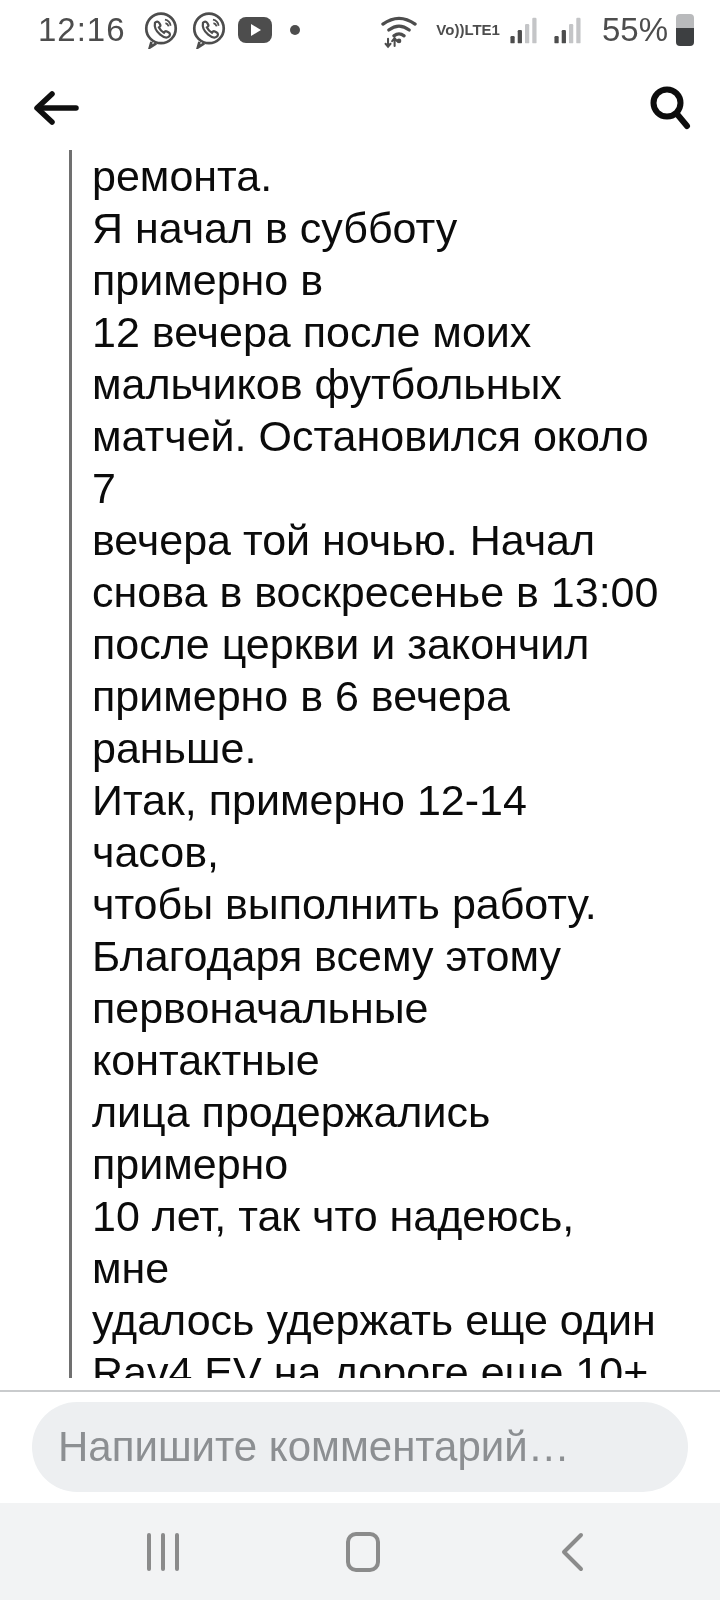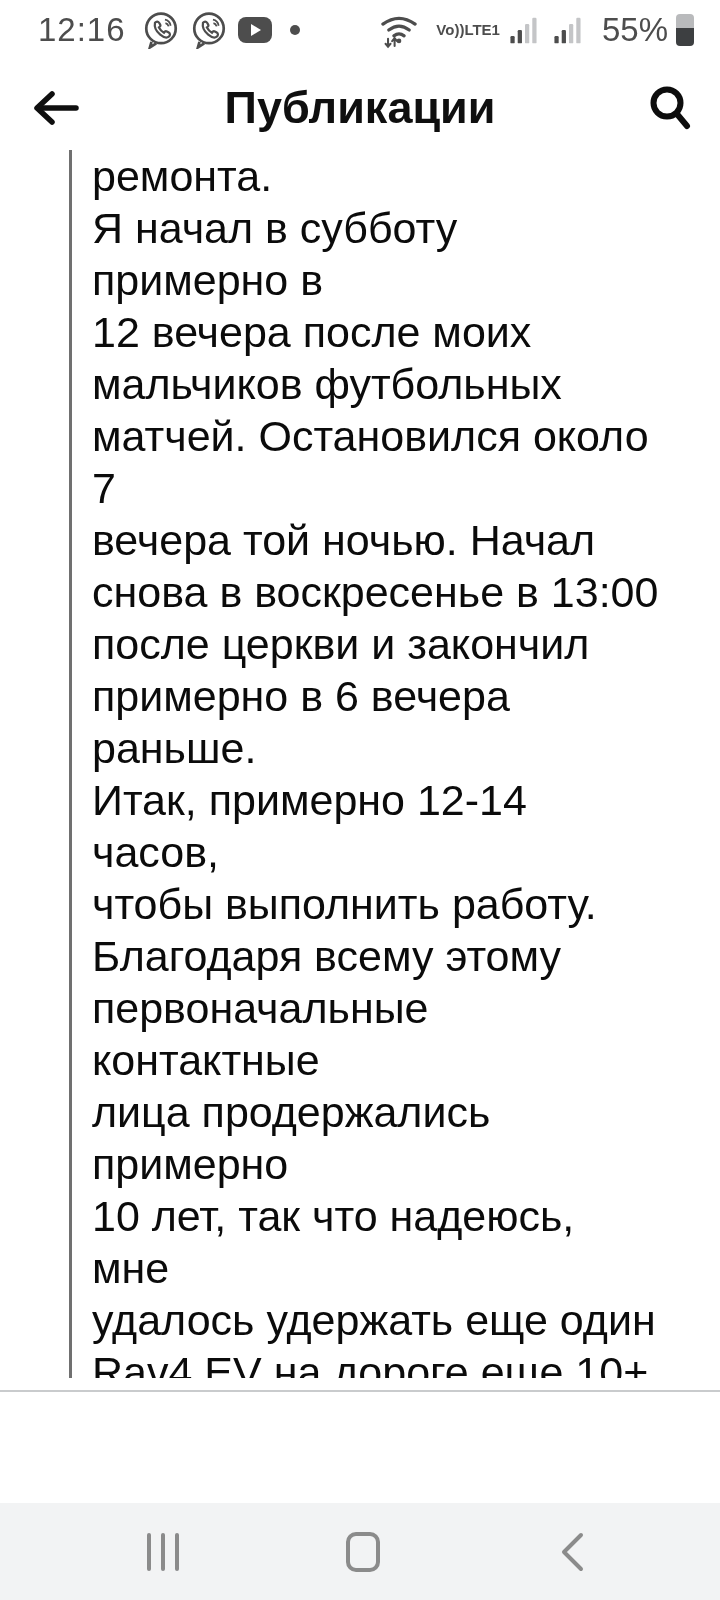--- a/index.html
+++ b/index.html
@@ -126,21 +126,20 @@
     </div>
   </div>
 
   <div class="app-header">
     <button class="hdr-btn hdr-back">
       <svg width="52" height="44" viewBox="0 0 52 44" fill="none" stroke="#0f0f0f" stroke-width="5.5" stroke-linecap="round" stroke-linejoin="round">
         <path d="M46 22 H8"></path>
         <path d="M22 8 L7 22 L22 36"></path>
       </svg>
     </button>
-    <div class="hdr-title">Публикации</div>
     <button class="hdr-btn hdr-search">
       <svg width="44" height="48" viewBox="0 0 44 48" fill="none" stroke="#0d0d0d" stroke-width="6" stroke-linecap="round">
         <circle cx="19" cy="19" r="13.5"></circle>
         <path d="M29 30 L39 42"></path>
       </svg>
     </button>
   </div>
 
   <div class="content">
     <div class="quote-bar"></div>
@@ -165,20 +164,23 @@
 помощников, которые были у
 меня на работе... Мой
 67-летний отец, известный как
 Супермен, мой 6-летний сын и
 4-летний сын. Без них я бы не
 справился с этой работой. 🙏</p>
   </div>
 
   <div class="divider"></div>
 
+  <div class="comment-pill" role="textbox">
+    <span class="comment-placeholder">Напишите комментарий…</span>
+  </div>
 
   <div class="nav-bar">
     <button class="nav-btn nav-recents">
       <span class="recents-bars">
           <i></i>
           <i></i>
           <i></i>
         </span>
     </button>
     <button class="nav-btn nav-home">

